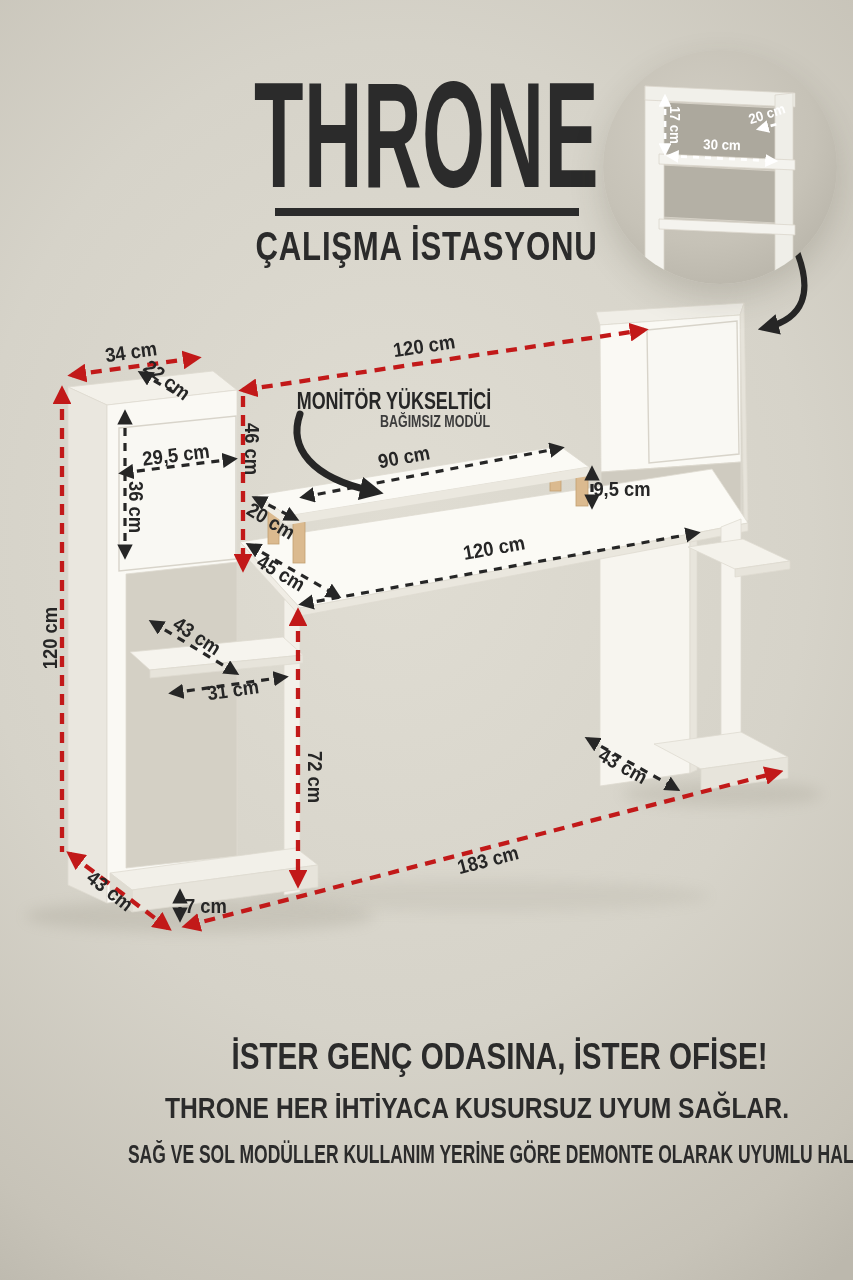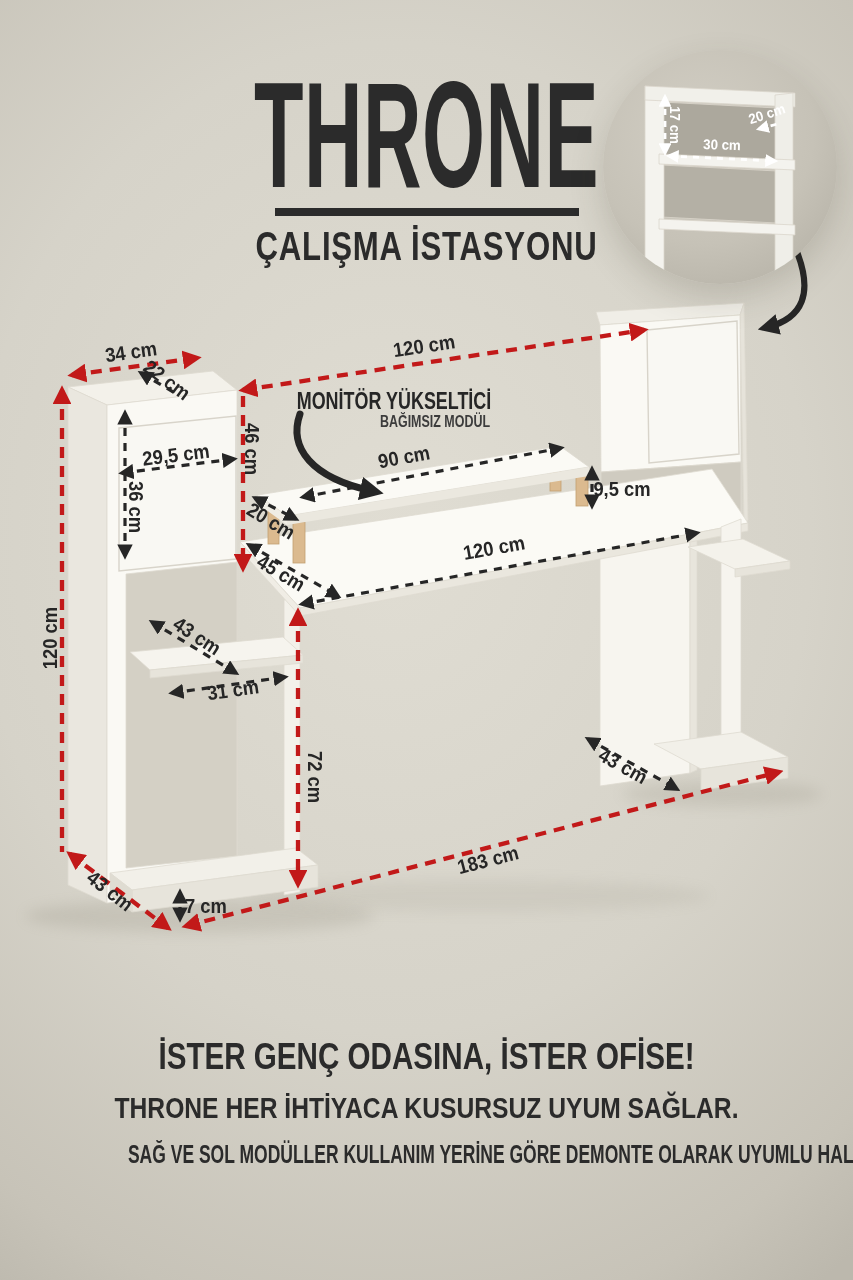--- a/index.html
+++ b/index.html
@@ -15,21 +15,21 @@
          transform:scaleX(0.54); transform-origin:50% 50%; white-space:nowrap;}
   .brand-underline{width:304px; height:8px; background:#2b2b2b; margin:4px auto 0 auto;}
   .brand-subtitle{margin-top:7px; font-size:41px; font-weight:bold; letter-spacing:1px;
          transform:scaleX(0.76); transform-origin:50% 50%; white-space:nowrap;}
   
   .inset-circle{left:603px; top:50px; width:234px; height:234px; border-radius:50%;
     overflow:hidden; background:radial-gradient(circle at 42% 35%, #d2cec4 0%, #c6c2b7 55%, #b1ad a2 100%);
     background:radial-gradient(circle at 42% 35%, #d2cec4 0%, #c6c2b7 55%, #b0aca1 100%);
     box-shadow:0 14px 34px rgba(60,55,40,.18);}
   
-  .footer{left:0; right:0; top:1036px; text-align:center; color:#2b2b2b;}
+  .footer{left:0; right:0; top:1036px; text-align:right; color:#2b2b2b;}
   .f1{font-size:37px; font-weight:bold; transform:scaleX(0.80); transform-origin:50% 50%; white-space:nowrap;}
   .f2{margin-top:14px; font-size:29px; font-weight:600; transform:scaleX(0.85); transform-origin:50% 50%; white-space:nowrap;}
   .f2 .b{font-weight:bold;}
   .f3{margin-top:15px; font-size:25px; font-weight:600; transform:scaleX(0.70); transform-origin:50% 50%; white-space:nowrap;}
   
   .dimt{font-family:"Liberation Sans",sans-serif; font-size:20px; font-weight:bold; fill:#262626; text-anchor:middle;}
   .dimw{font-family:"Liberation Sans",sans-serif; font-size:14px; font-weight:bold; fill:#ffffff; text-anchor:middle;}
   .callout-t{font-family:"Liberation Sans",sans-serif; font-size:23px; font-weight:bold; fill:#262626; text-anchor:middle;}
   .callout-s{font-family:"Liberation Sans",sans-serif; font-size:16px; font-weight:600; fill:#3c3c3c; text-anchor:middle;}
   .redline{stroke:#c21919; stroke-width:4.3; stroke-dasharray:11 8; fill:none;}

